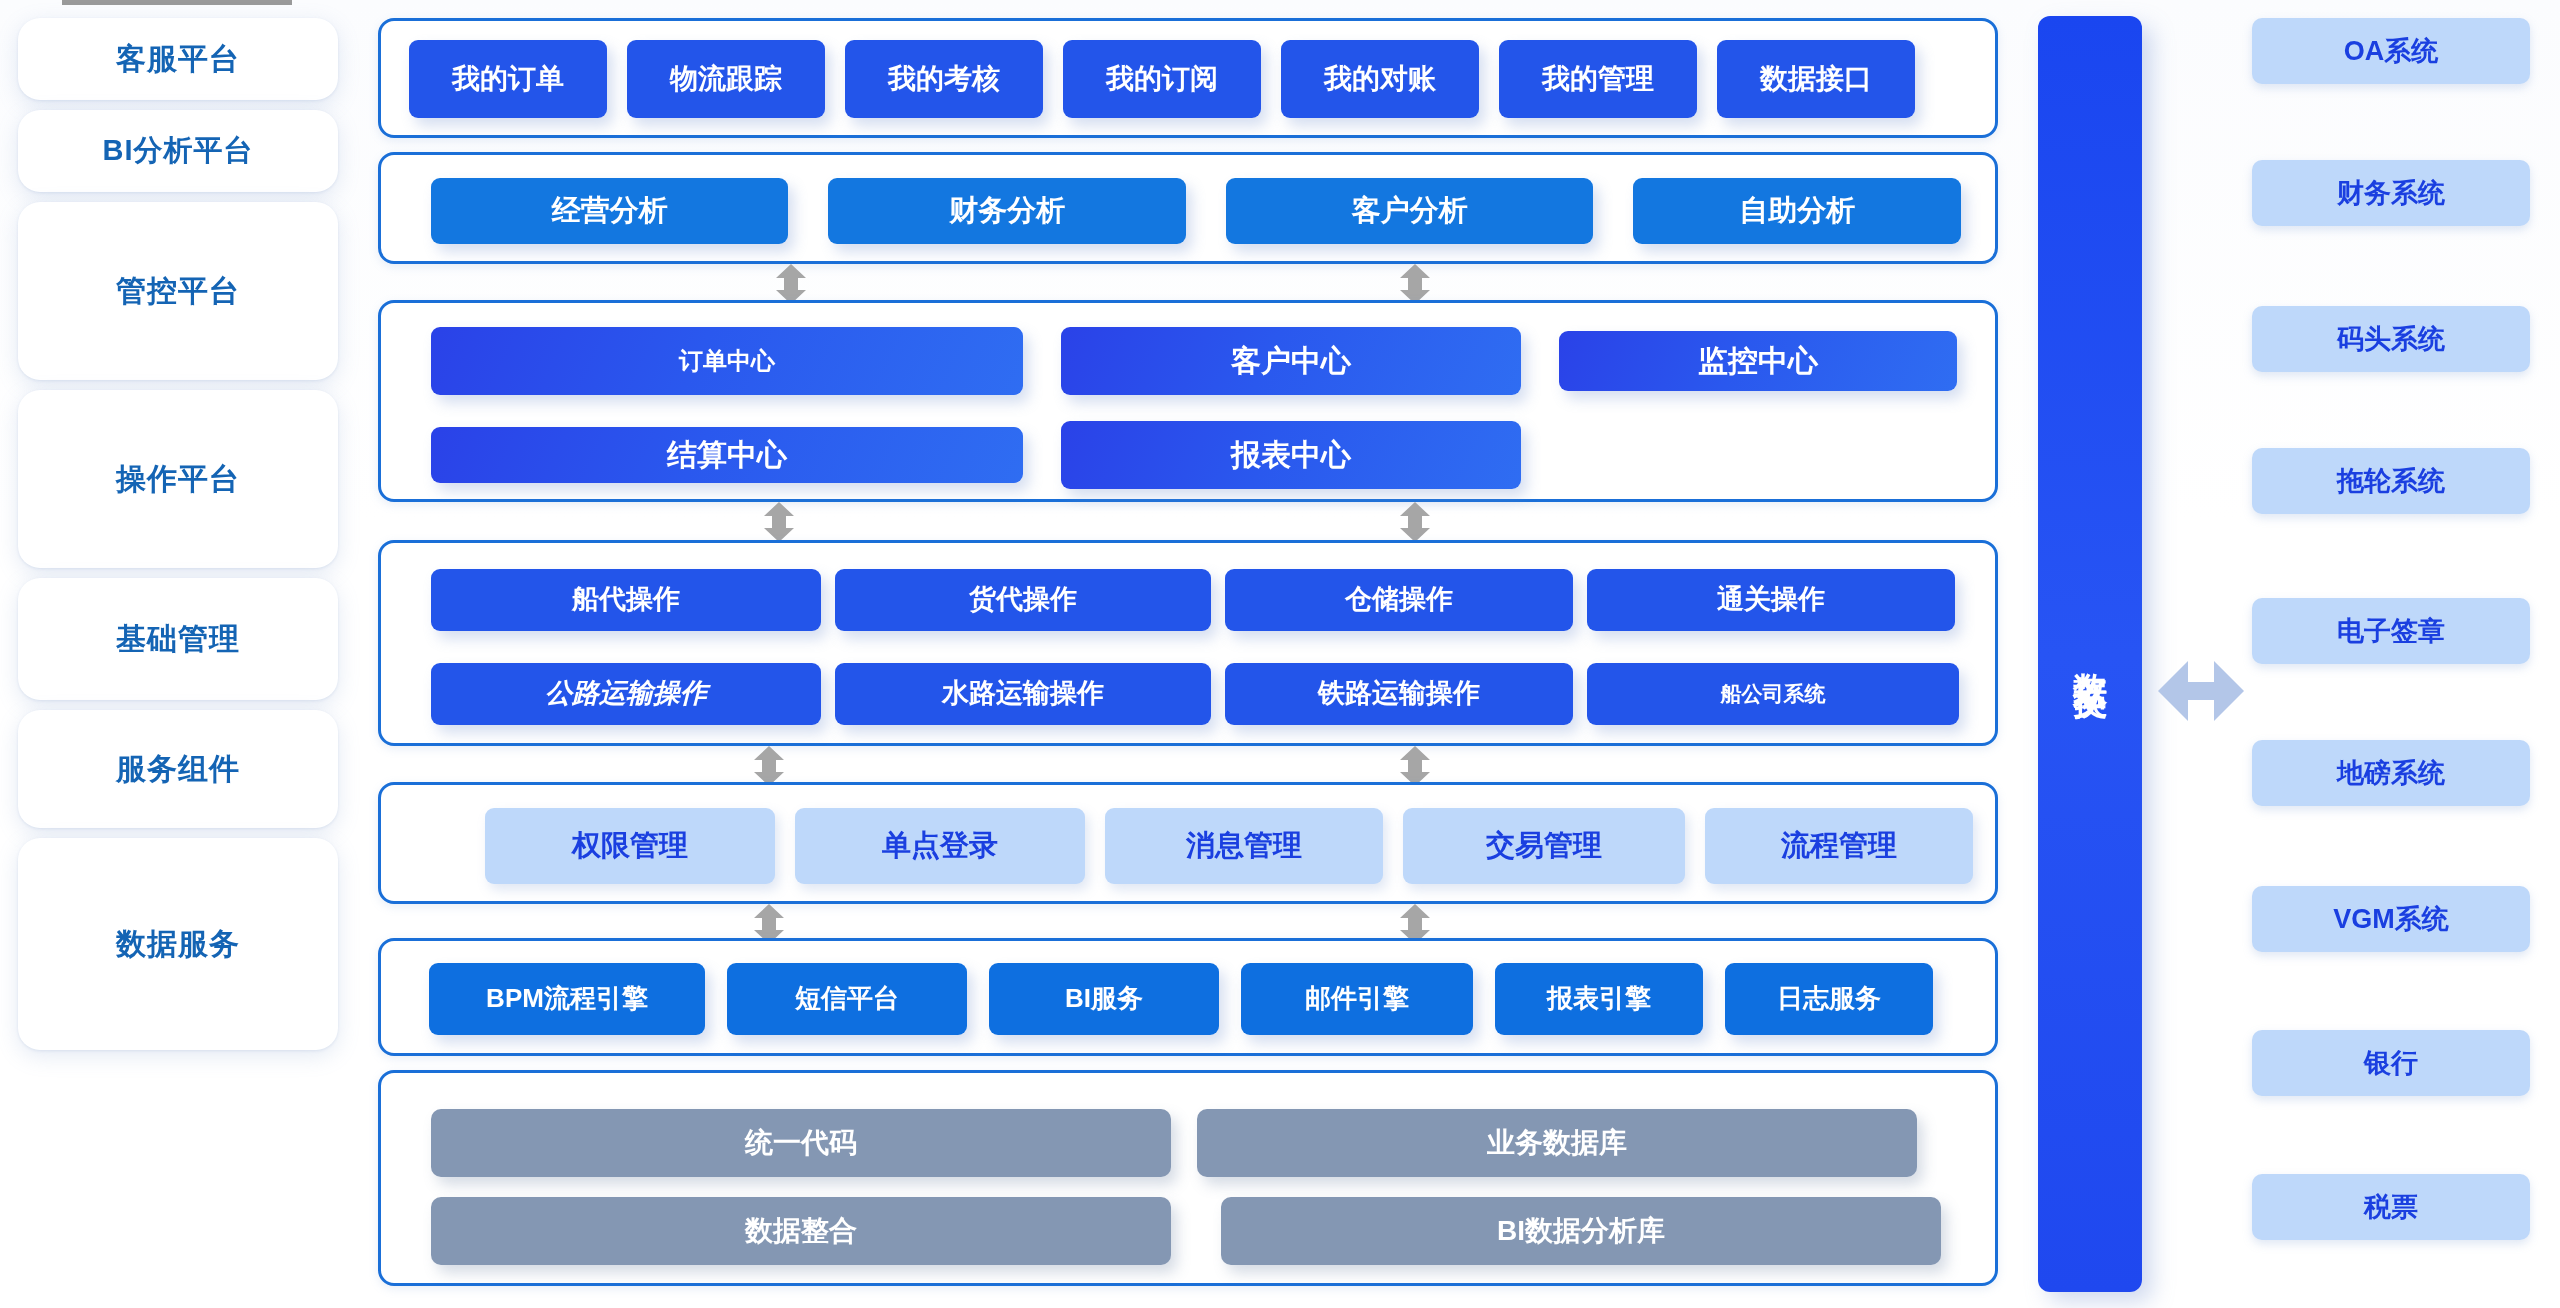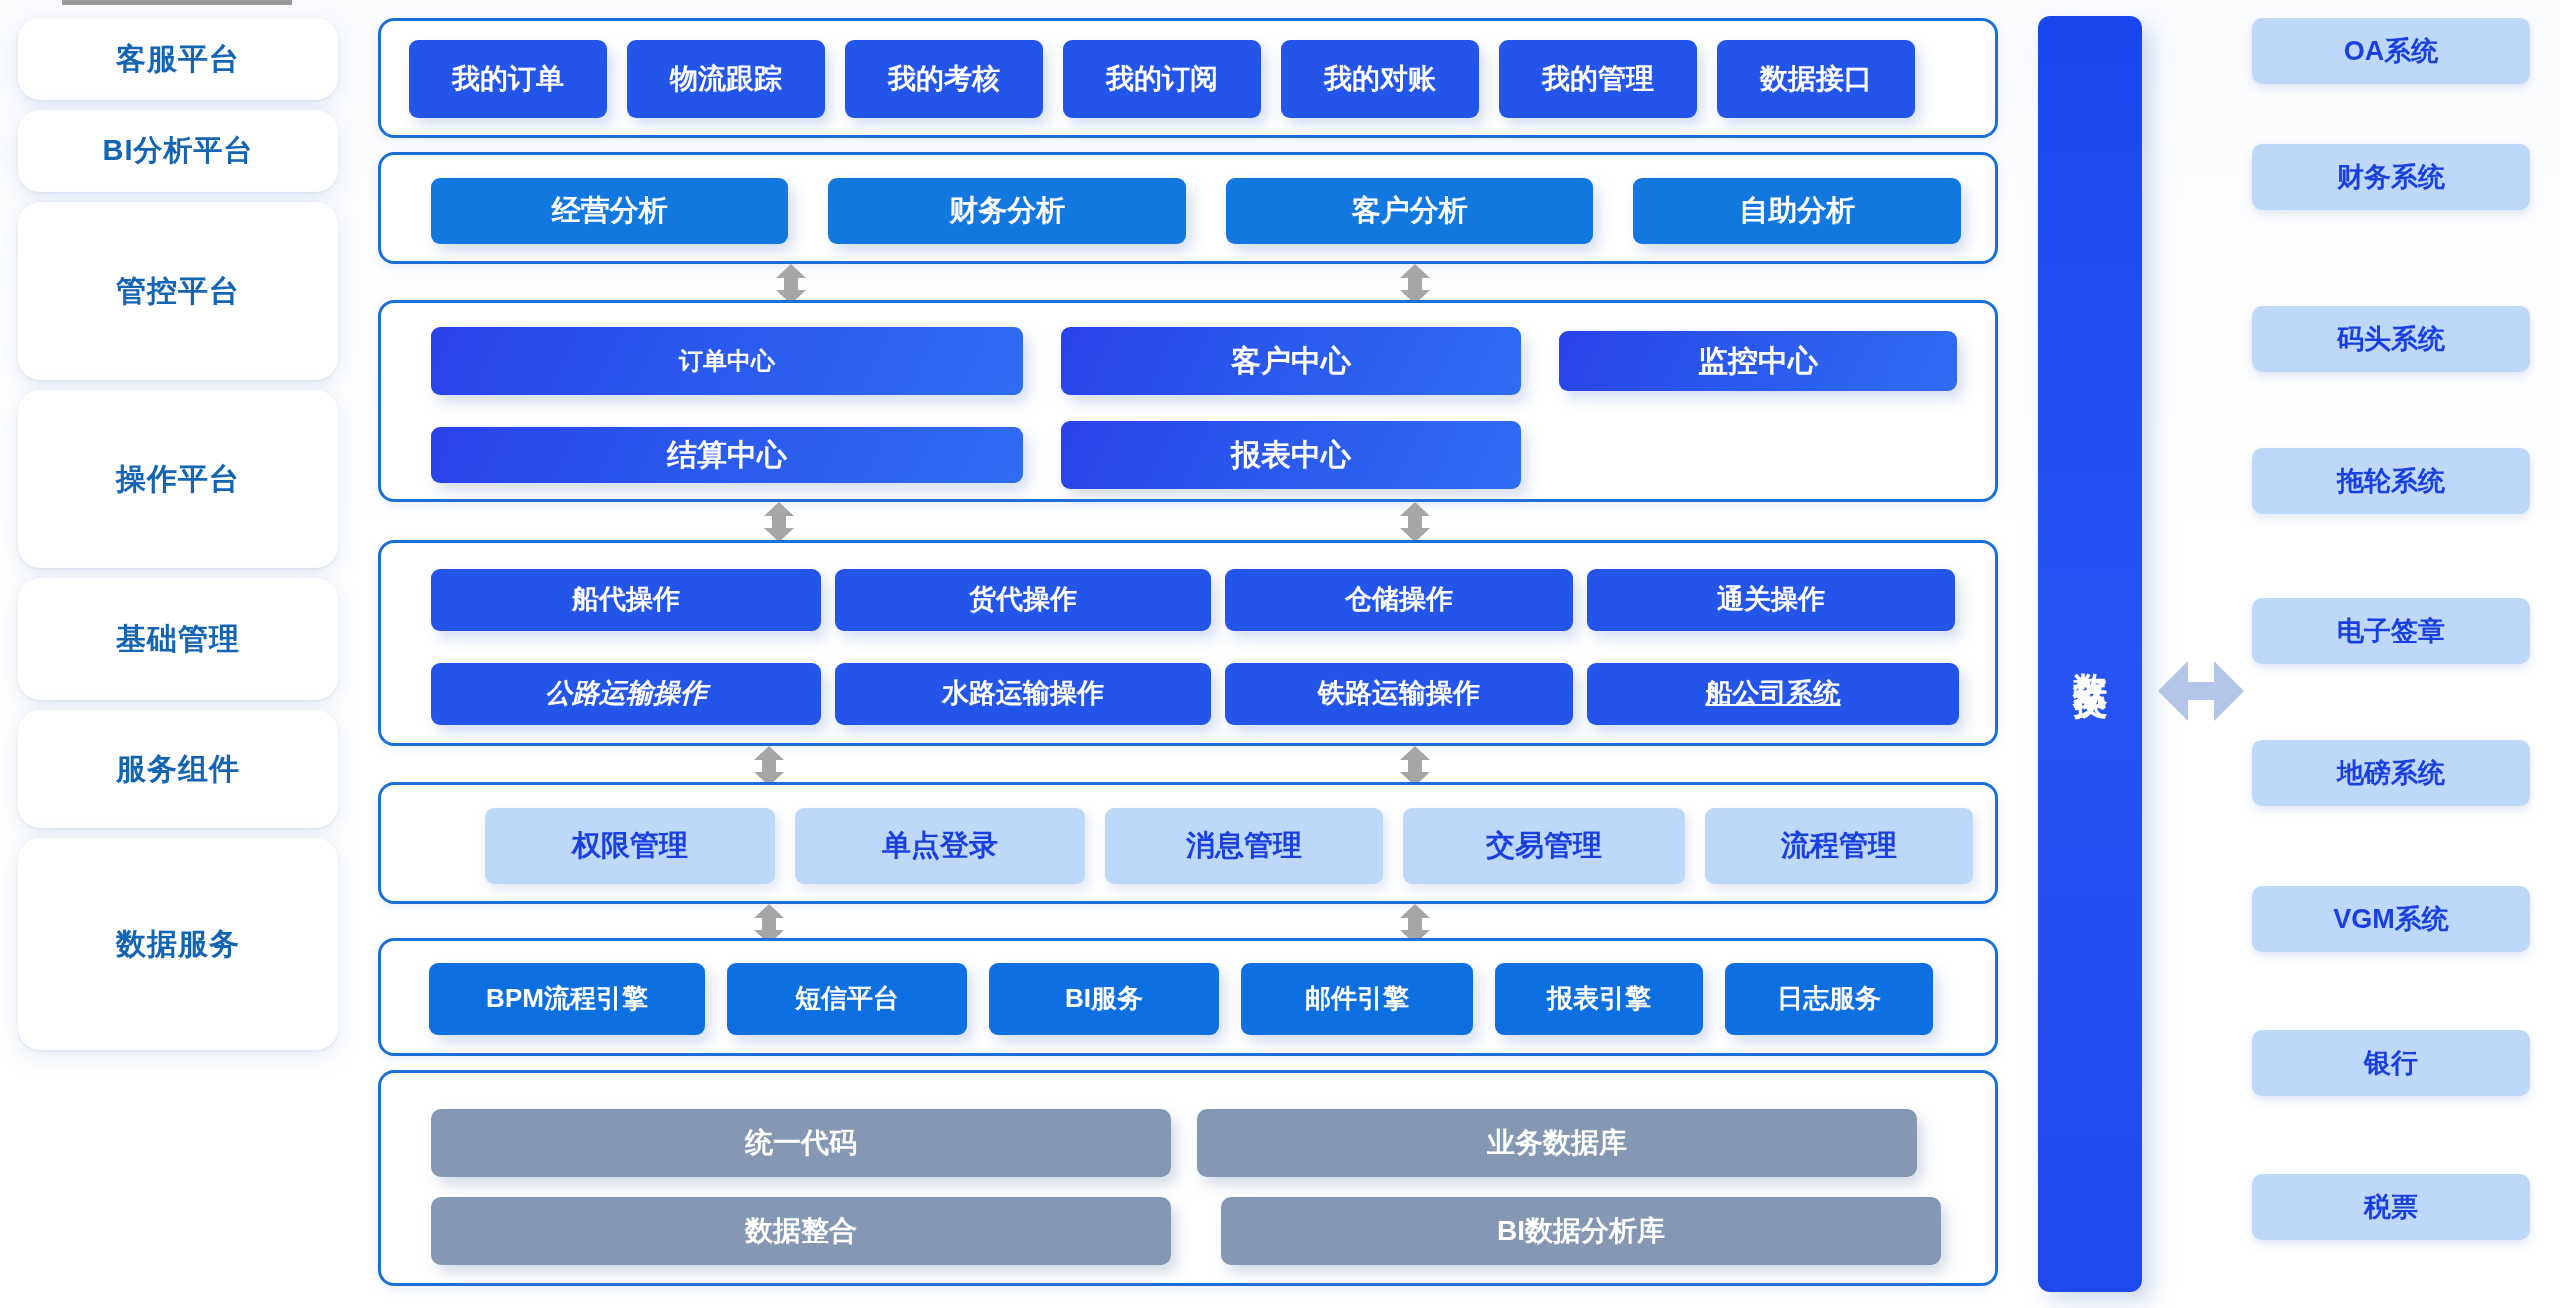--- a/index.html
+++ b/index.html
@@ -237,21 +237,21 @@
     <div class="row" style="left:50px;top:114px;width:1540px;height:74px;gap:14px;">
       <div class="btn b-royal" style="width:390px;height:62px;font-size:27px;font-style:italic;">
         <span>公路运输操作</span>
         </div>
       <div class="btn b-royal" style="width:376px;height:62px;font-size:27px;">
         <span>水路运输操作</span>
         </div>
       <div class="btn b-royal" style="width:348px;height:62px;font-size:27px;">
         <span>铁路运输操作</span>
         </div>
-      <div class="btn b-royal" style="width:372px;height:62px;font-size:27px;text-decoration:underline;">
+      <div class="btn b-royal" style="width:372px;height:62px;font-size:21px;">
         <span>船公司系统</span>
         </div>
     </div>
   </div>
 
   <div class="varrow" style="left:752px;top:746px;height:40px;">
     <svg viewBox="0 0 34 40" preserveAspectRatio="none">
       <polygon points="17,0 32,14 24,14 24,26 32,26 17,40 2,26 10,26 10,14 2,14" fill="#a6a6a6"></polygon>
     </svg>
   </div>
@@ -340,21 +340,21 @@
 
   <div class="harrow">
     <svg viewBox="0 0 86 86">
       <polygon points="0,43 30,13 30,34 56,34 56,13 86,43 56,73 56,52 30,52 30,73" fill="#b3c6e8"></polygon>
     </svg>
   </div>
 
   <div class="ext" style="top:18px;">
     <span>OA系统</span>
     </div>
-  <div class="ext" style="top:144px;">
+  <div class="ext" style="top:160px;">
     <span>财务系统</span>
     </div>
   <div class="ext" style="top:306px;">
     <span>码头系统</span>
     </div>
   <div class="ext" style="top:448px;">
     <span>拖轮系统</span>
     </div>
   <div class="ext" style="top:598px;">
     <span>电子签章</span>

